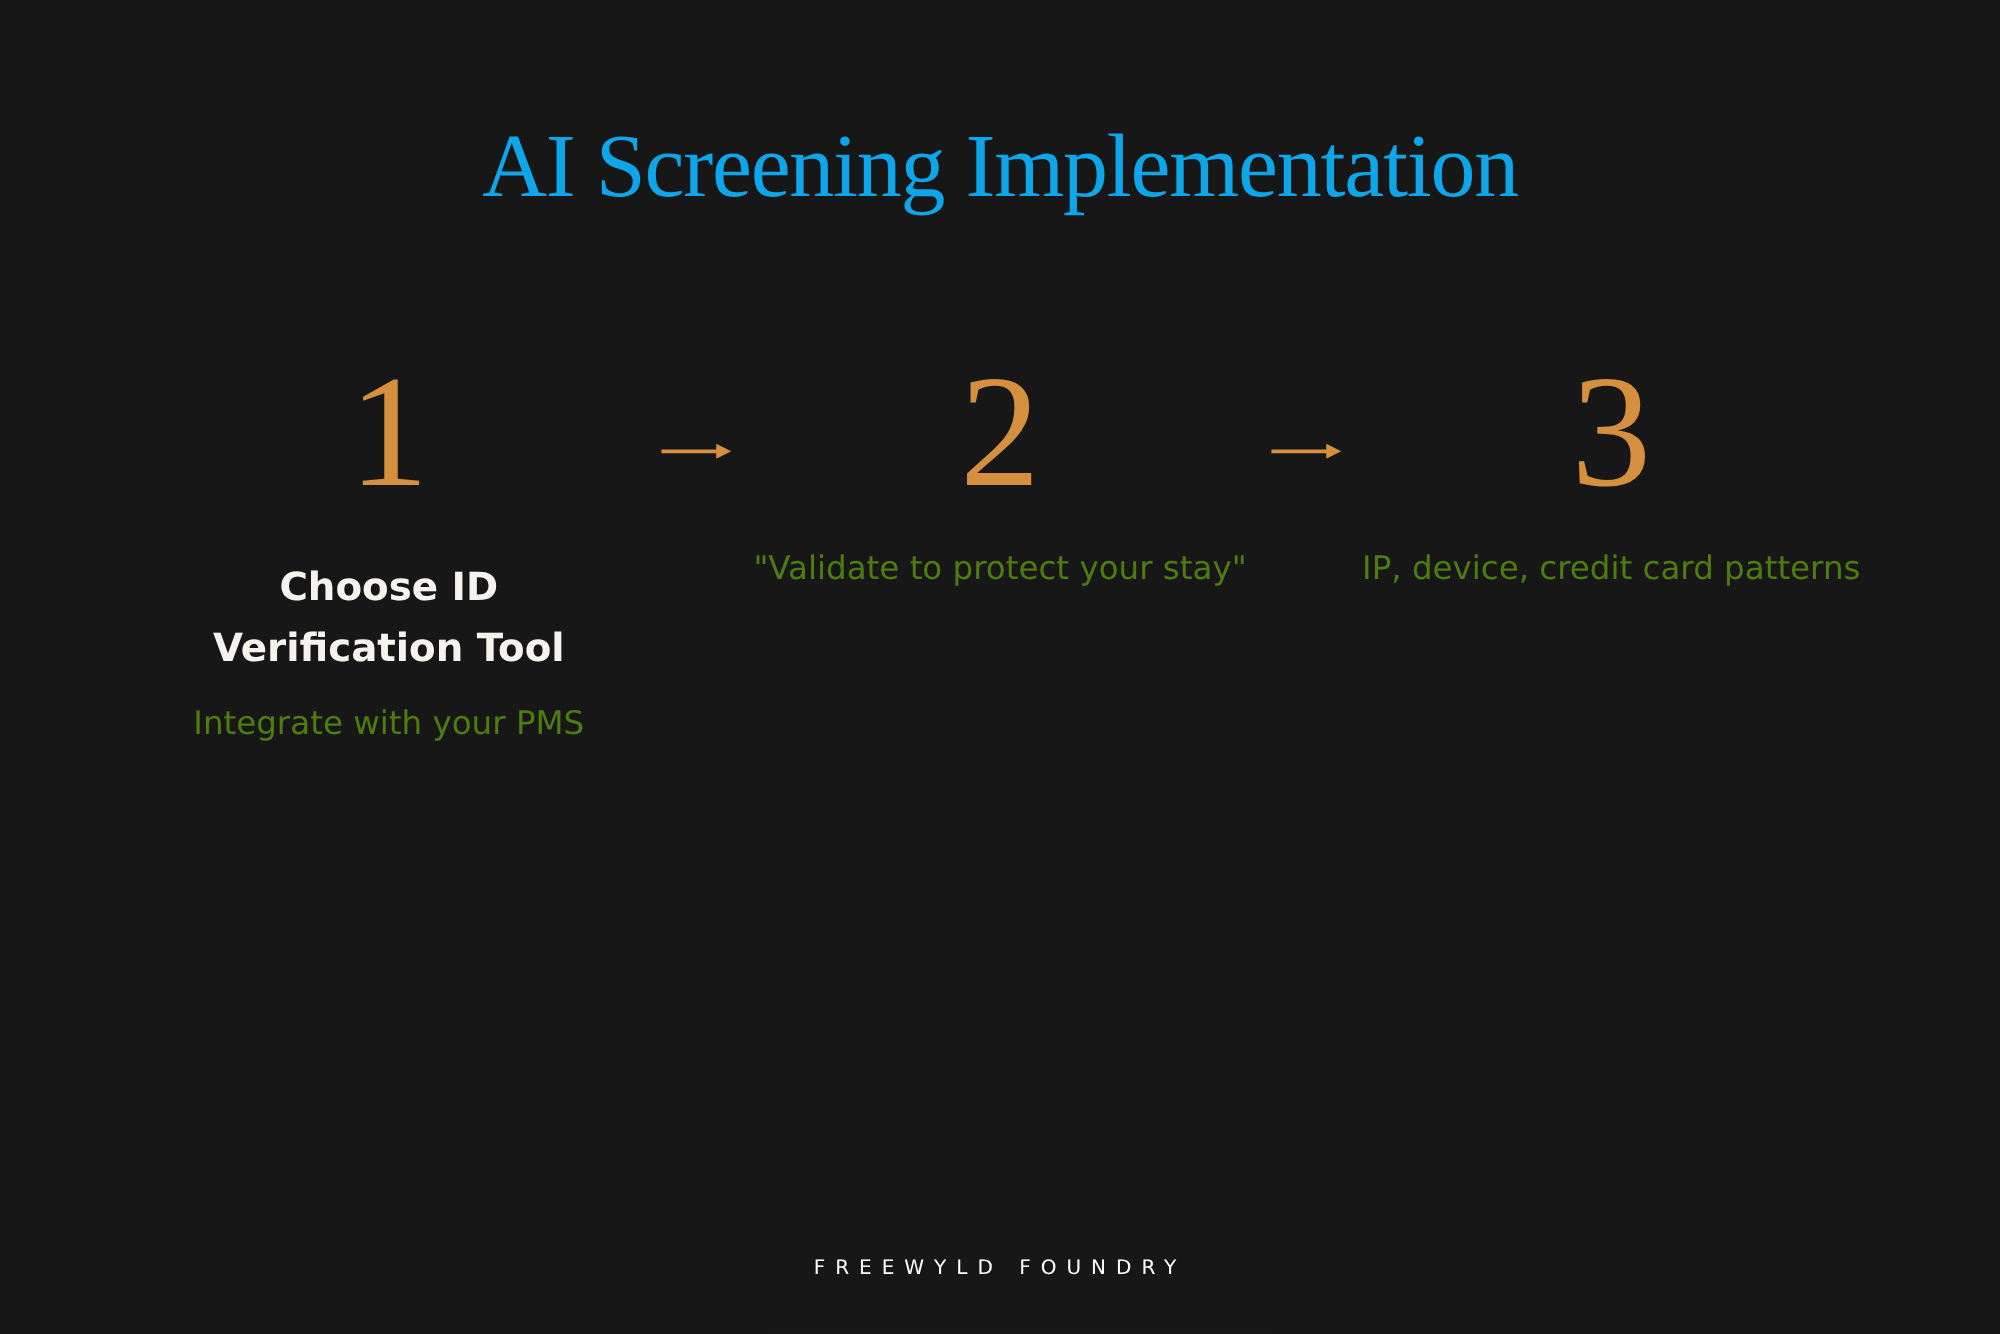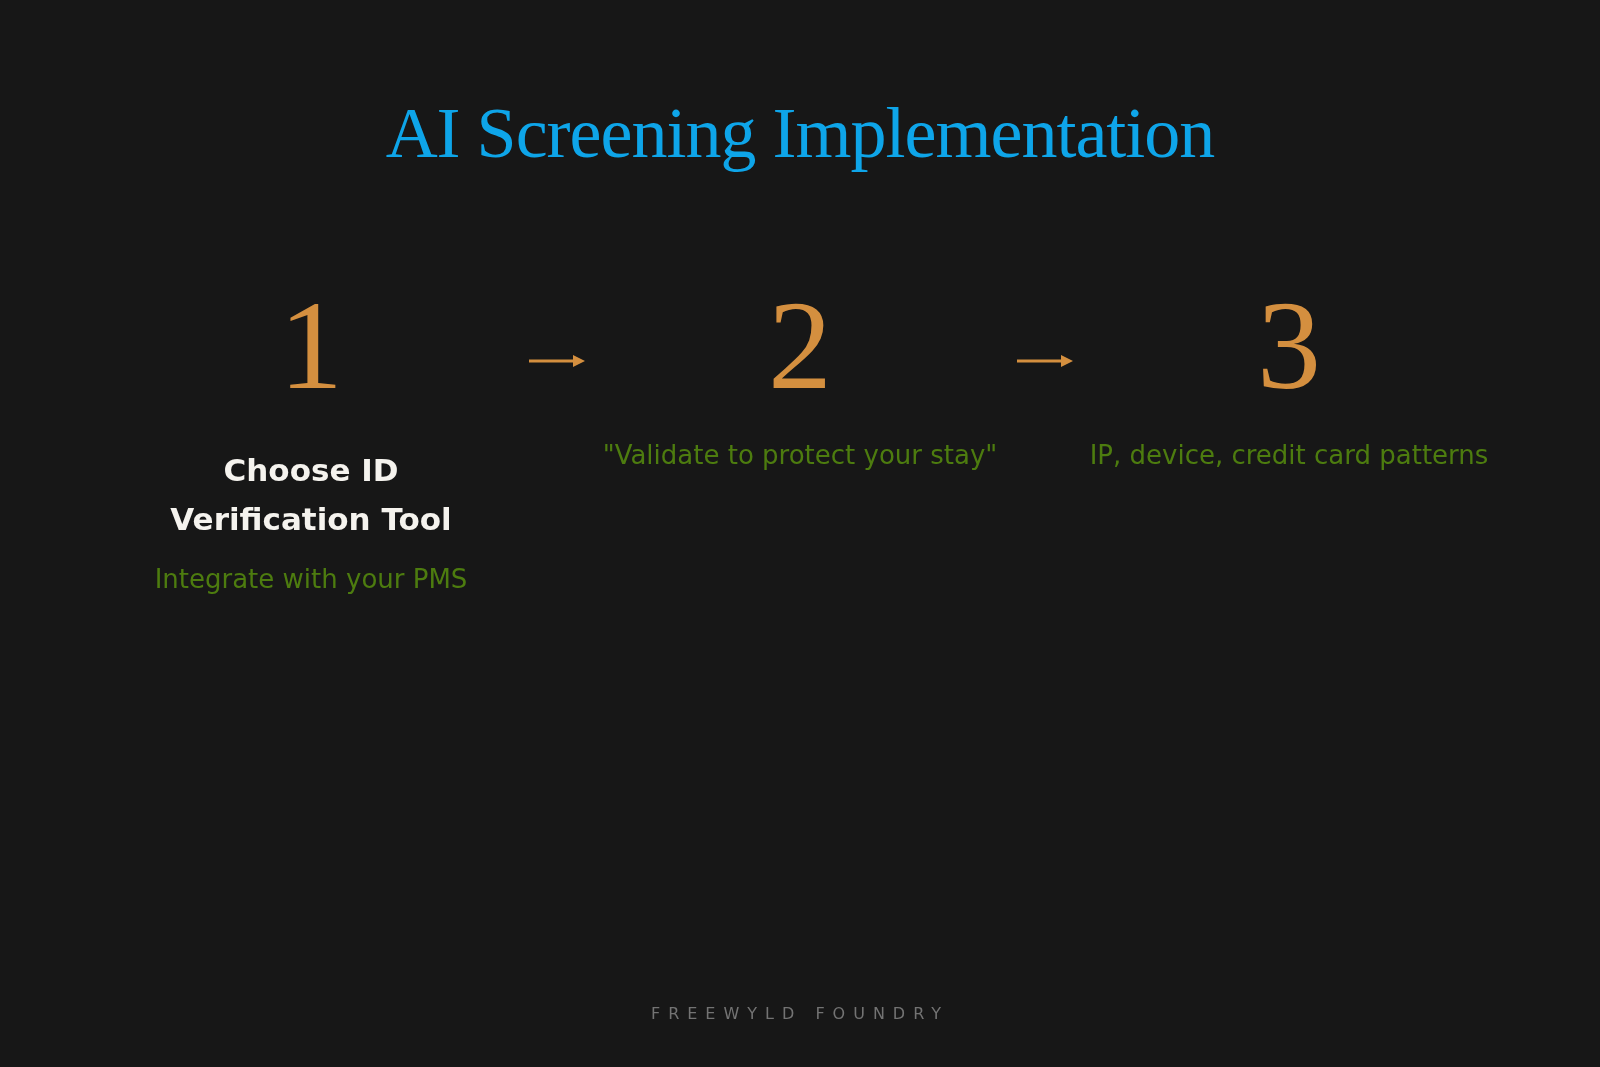--- a/index.html
+++ b/index.html
@@ -23,21 +23,21 @@
     margin-top:26px; font-weight:bold; font-size:31px; line-height:49px; color:#f5f3ee;
   }
   .desc {
     margin-top:18px; font-size:26px; line-height:34px; color:#4d7c0f;
   }
   .arrow {
     position:absolute; top:355px; width:56px; height:12px;
   }
   .footer {
     position:absolute; top:1004px; width:1600px; left:0; text-align:center;
-    font-size:16px; letter-spacing:8px; color:#737373;
+    font-size:16px; letter-spacing:8px; color:#ffffff;
   }
 </style>
 </head>
 <body>
 
 <div class="title">AI Screening Implementation</div>
 
 <div class="step" style="left:81px;">
   <div class="num">1</div>
   <div class="head" style="padding:0 38px;">Choose ID Verification Tool</div>

